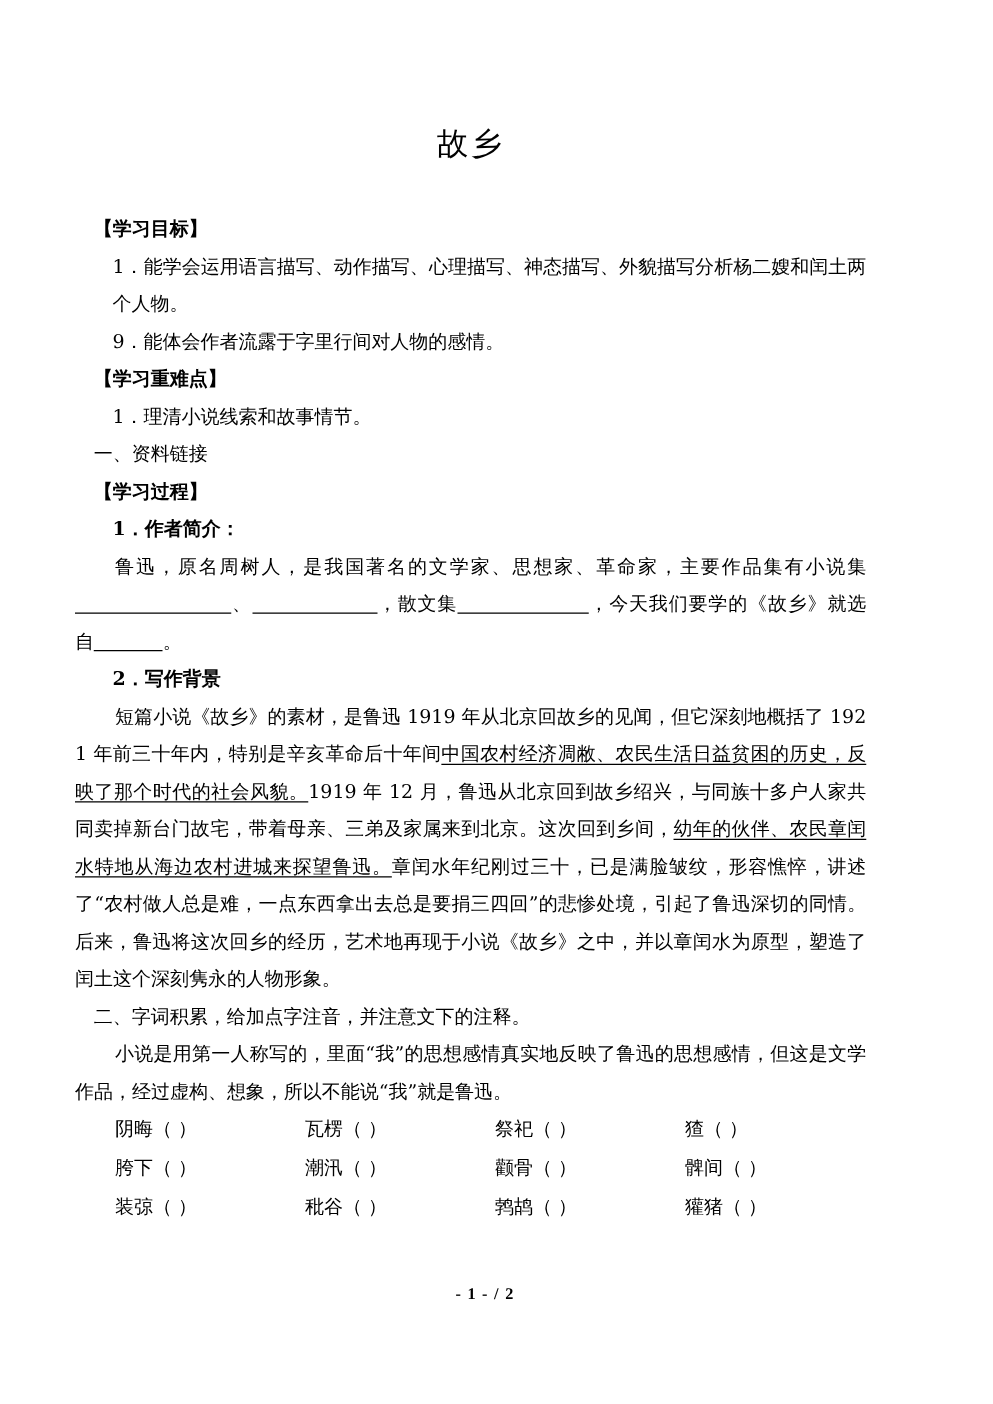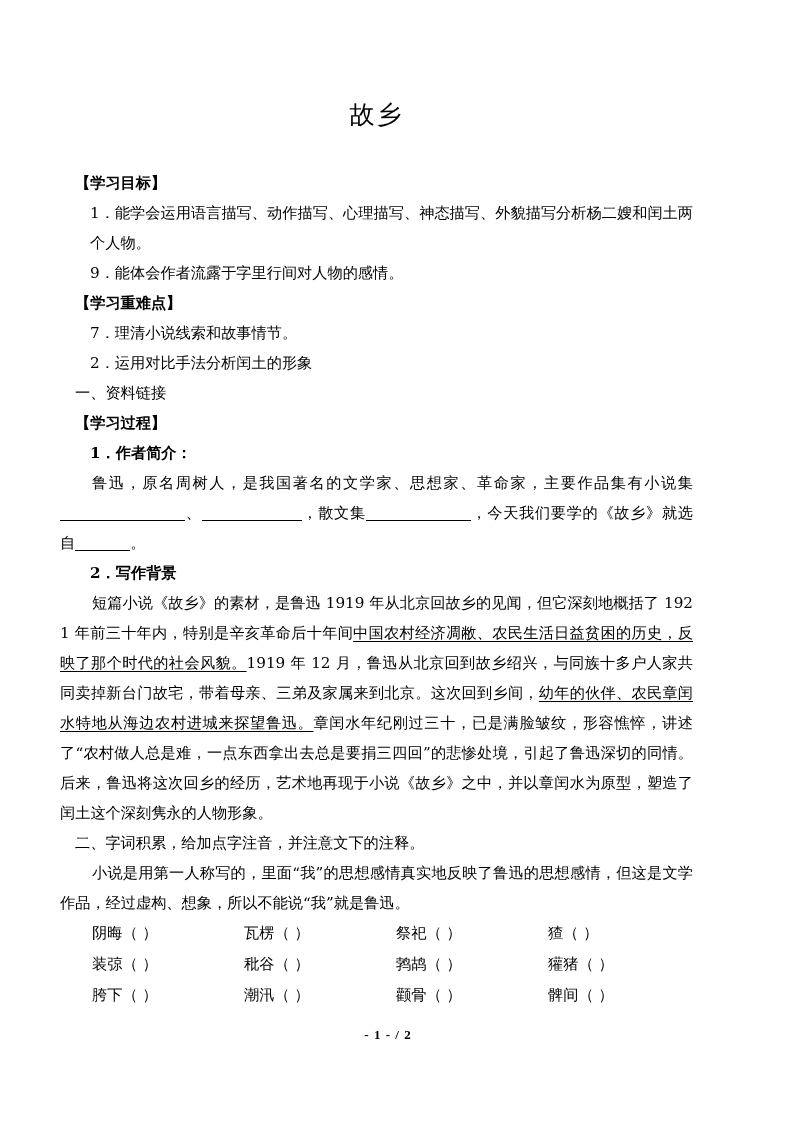--- a/index.html
+++ b/index.html
@@ -136,22 +136,21 @@
 
   <h1 class="doc-title">故乡</h1>
 
   <div class="body-area">
 
     <p class="line sec-head">【学习目标】</p>
     <p class="line item">1．能学会运用语言描写、动作描写、心理描写、神态描写、外貌描写分析杨二嫂和闰土两个人物。</p>
     <p class="line item">9．能体会作者流露于字里行间对人物的感情。</p>
 
     <p class="line sec-head">【学习重难点】</p>
-    <p class="line item">7．理清小说线索和故事情节。</p>
-    <p class="line item">2．运用对比手法分析闰土的形象</p>
+    <p class="line item">1．理清小说线索和故事情节。</p>
 
     <p class="line chapter">一、资料链接</p>
     <p class="line sec-head">【学习过程】</p>
 
     <p class="line sub-head">1．作者简介：</p>
     <p class="line para"><span>鲁迅，原名周树人，是我国著名的文学家、思想家、革命家，主要作品集有小说集</span><span class="blank w125"></span><span>、</span><span class="blank w100"></span><span>，散文集</span><span class="blank w105"></span><span>，今天我们要学的《故乡》就选自</span><span class="blank w55"></span><span>。</span></p>
 
     <p class="line sub-head">2．写作背景</p>
     <p class="line para"><span>短篇小说《故乡》的素材，是鲁迅 1919 年从北京回故乡的见闻，但它深刻地概括了 1921 年前三十年内，特别是辛亥革命后十年间</span><span class="u">中国农村经济凋敝、农民生活日益贫困的历史，反映了那个时代的社会风貌。</span><span>1919 年 12 月，鲁迅从北京回到故乡绍兴，与同族十多户人家共同卖掉新台门故宅，带着母亲、三弟及家属来到北京。这次回到乡间，</span><span class="u">幼年的伙伴、农民章闰水特地从海边农村进城来探望鲁迅。</span><span>章闰水年纪刚过三十，已是满脸皱纹，形容憔悴，讲述了“农村做人总是难，一点东西拿出去总是要捐三四回”的悲惨处境，引起了鲁迅深切的同情。后来，鲁迅将这次回乡的经历，艺术地再现于小说《故乡》之中，并以章闰水为原型，塑造了闰土这个深刻隽永的人物形象。</span></p>
 
@@ -159,25 +158,25 @@
 
     <p class="line para">小说是用第一人称写的，里面“我”的思想感情真实地反映了鲁迅的思想感情，但这是文学作品，经过虚构、想象，所以不能说“我”就是鲁迅。</p>
 
     <div class="vocab">
 
       <div class="vocab-row">
         <span class="vocab-cell"><span>阴晦</span><span class="paren">（          ）</span></span><span class="vocab-cell"><span>瓦楞</span><span class="paren">（          ）</span></span><span class="vocab-cell"><span>祭祀</span><span class="paren">（          ）</span></span><span class="vocab-cell"><span>猹</span><span class="paren">（          ）</span></span>
       </div>
 
       <div class="vocab-row">
-        <span class="vocab-cell"><span>装弶</span><span class="paren">（          ）</span></span><span class="vocab-cell"><span>秕谷</span><span class="paren">（          ）</span></span><span class="vocab-cell"><span>鹁鸪</span><span class="paren">（          ）</span></span><span class="vocab-cell"><span>獾猪</span><span class="paren">（          ）</span></span>
+        <span class="vocab-cell"><span>胯下</span><span class="paren">（          ）</span></span><span class="vocab-cell"><span>潮汛</span><span class="paren">（          ）</span></span><span class="vocab-cell"><span>颧骨</span><span class="paren">（          ）</span></span><span class="vocab-cell"><span>髀间</span><span class="paren">（          ）</span></span>
       </div>
 
       <div class="vocab-row">
-        <span class="vocab-cell"><span>胯下</span><span class="paren">（          ）</span></span><span class="vocab-cell"><span>潮汛</span><span class="paren">（          ）</span></span><span class="vocab-cell"><span>颧骨</span><span class="paren">（          ）</span></span><span class="vocab-cell"><span>髀间</span><span class="paren">（          ）</span></span>
+        <span class="vocab-cell"><span>装弶</span><span class="paren">（          ）</span></span><span class="vocab-cell"><span>秕谷</span><span class="paren">（          ）</span></span><span class="vocab-cell"><span>鹁鸪</span><span class="paren">（          ）</span></span><span class="vocab-cell"><span>獾猪</span><span class="paren">（          ）</span></span>
       </div>
 
     </div>
 
   </div>
 
   <div class="footer">- 1 - / 2</div>
 
 </div>
 

